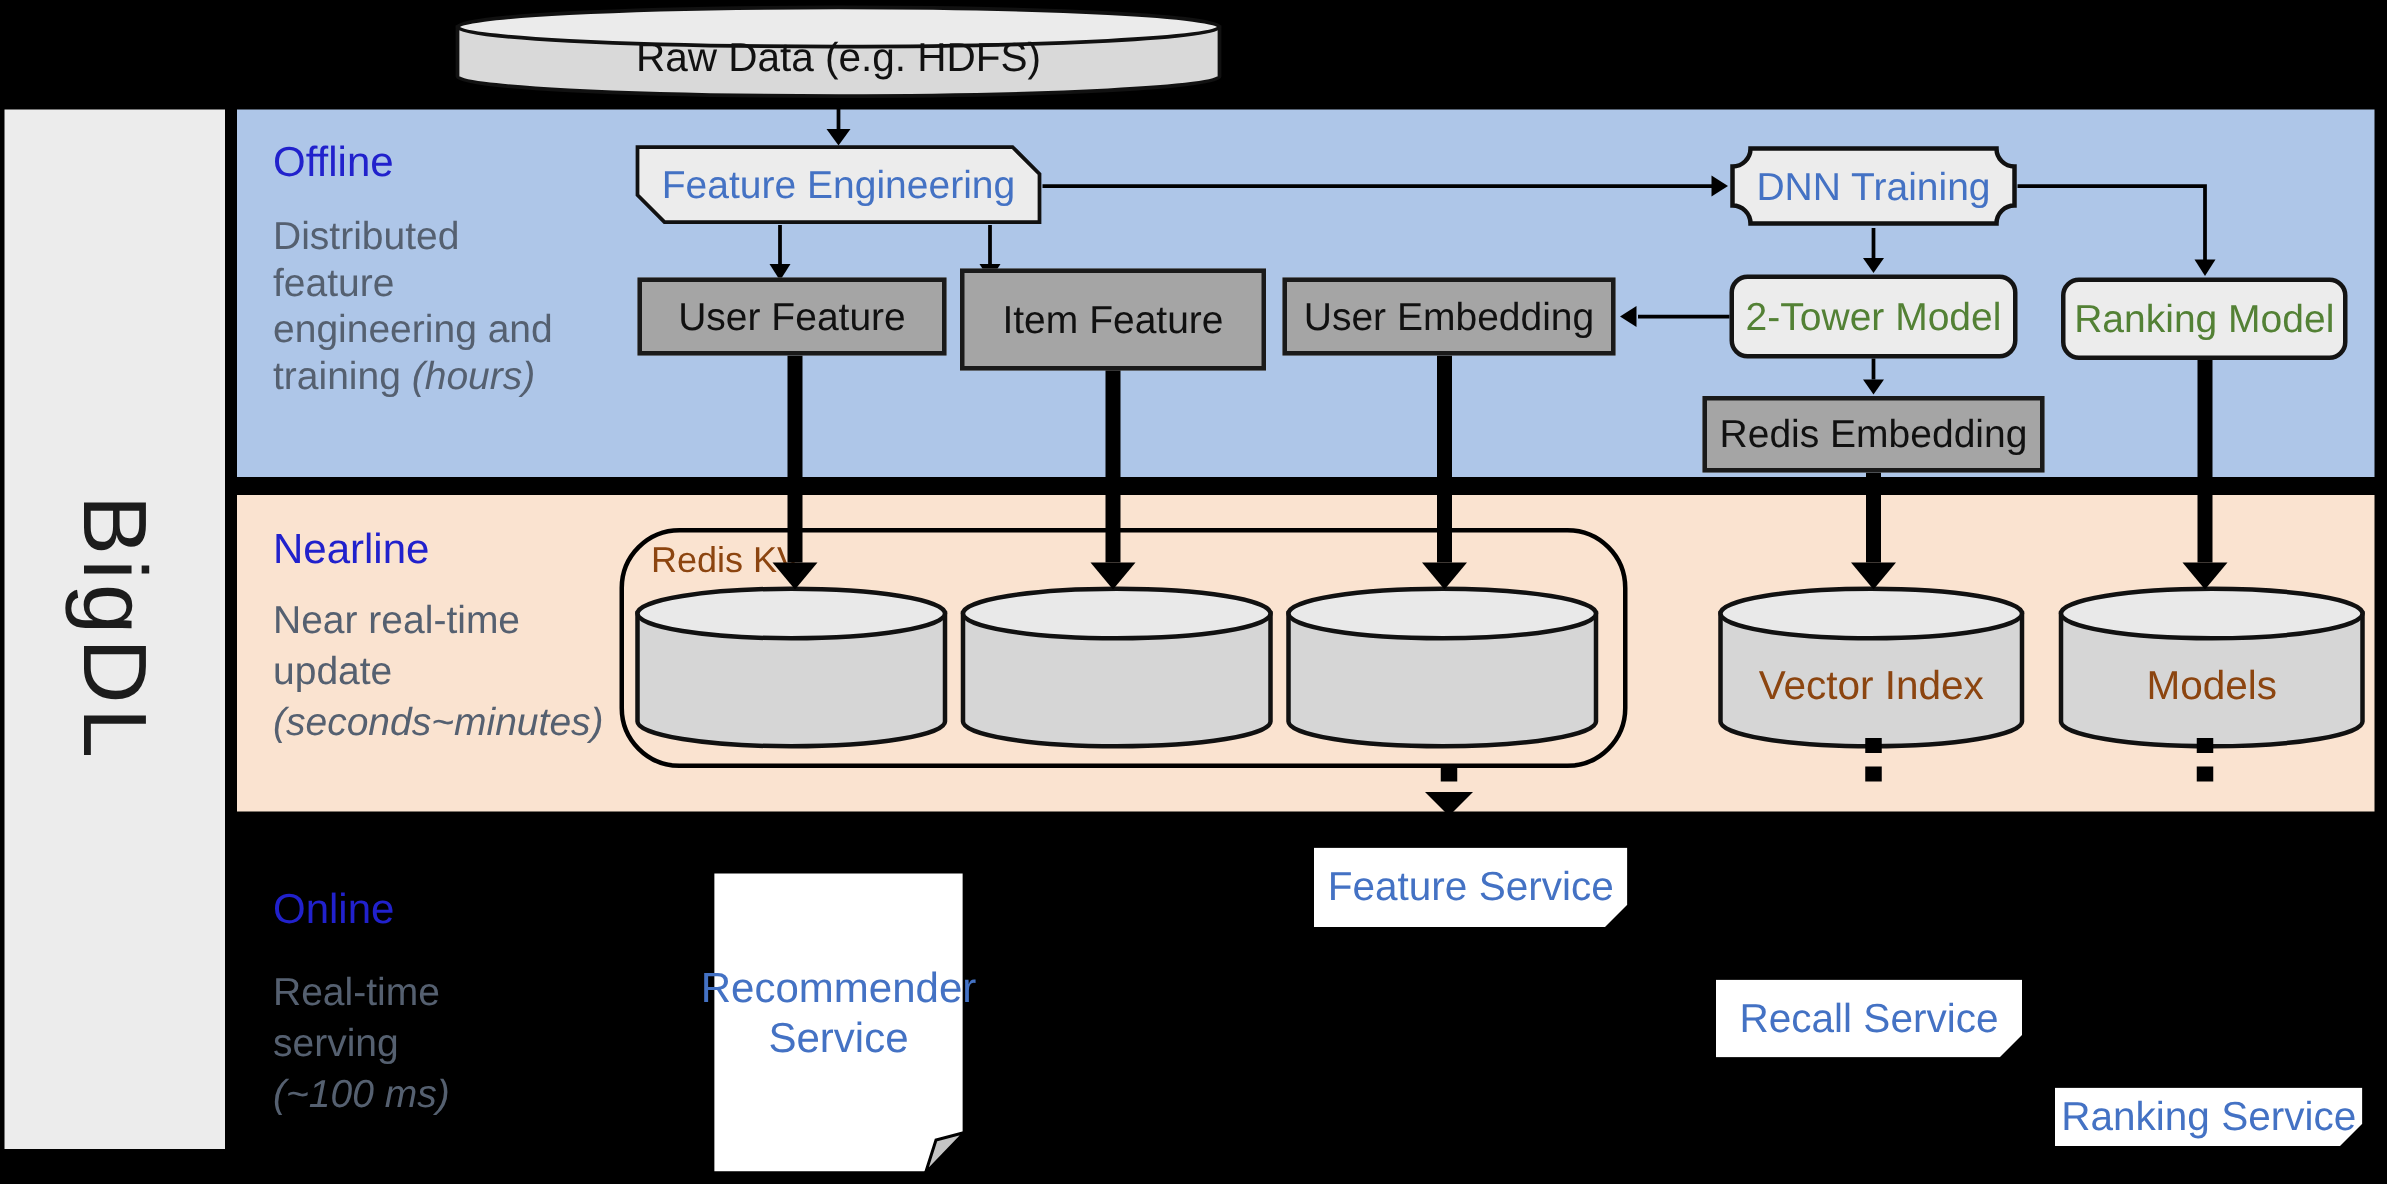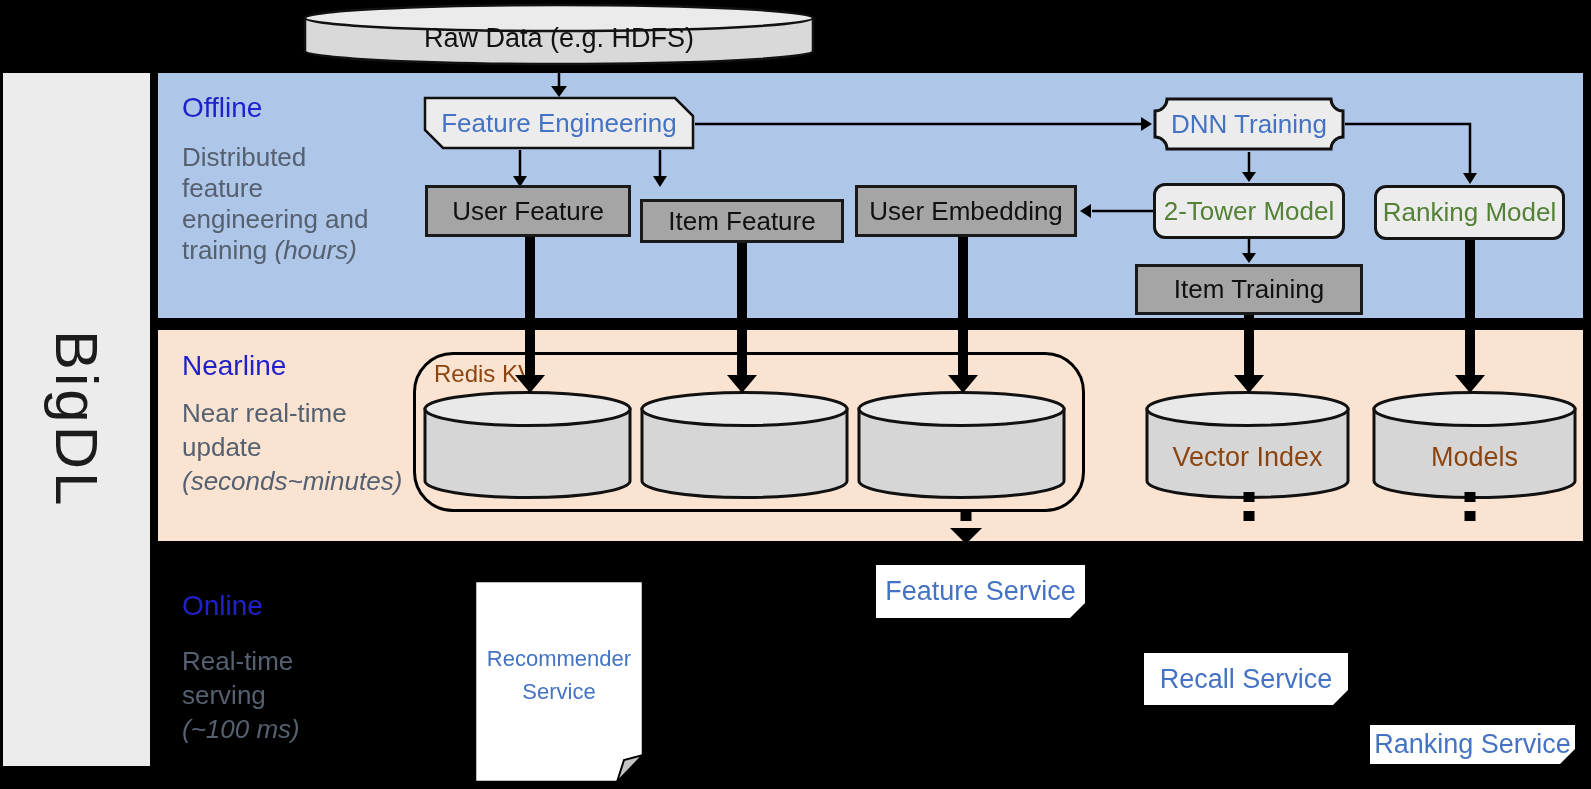--- a/index.html
+++ b/index.html
@@ -58,21 +58,21 @@
   .service-card { position:absolute; background:#ffffff;
     clip-path:polygon(0 0,100% 0,100% calc(100% - 15px),calc(100% - 15px) 100%,0 100%);
     display:flex; align-items:center; justify-content:center; }
   .service-card .lbl { font-size:27px; color:#4472c4; }
   .service-card svg.fold { position:absolute; right:0; bottom:0; }
 
   
   .doc { position:absolute; left:473px; top:579px; width:172px; height:205px; }
   .doc svg { position:absolute; inset:0; width:100%; height:100%; }
   .doc .lbl { position:absolute; inset:0; display:flex; align-items:center; justify-content:center;
-    text-align:center; font-size:22px; line-height:33px; color:#4472c4; padding:0 4px 14px 4px; }
+    text-align:center; font-size:28px; line-height:33px; color:#4472c4; padding:0 4px 14px 4px; }
 
   .arrows { position:absolute; inset:0; width:1591px; height:789px; pointer-events:none; }
 </style>
 </head>
 <body>
 
 <div class="canvas">
 
   <div class="bigdl-panel">
     <span>BigDL</span>
@@ -201,28 +201,28 @@
   <div class="node shape-node" style="left:1153px; top:96px; width:192px; height:56px;">
     <svg class="shape" viewBox="0 0 192 56">
       <path d="M14,3 H178 A12,12 0 0 0 190,15 V41 A12,12 0 0 0 178,53 H14 A12,12 0 0 0 2,41 V15 A12,12 0 0 0 14,3 Z" fill="#ececec" stroke="#111" stroke-width="3"></path>
     </svg>
     <div class="lbl blue-lbl">DNN Training</div>
   </div>
 
   <div class="node gray-box" style="left:425px; top:185px; width:206px; height:52px;">
     <div class="lbl">User Feature</div>
   </div>
-  <div class="node gray-box" style="left:640px; top:199px; width:204px; height:44px;">
+  <div class="node gray-box" style="left:640px; top:179px; width:204px; height:68px;">
     <div class="lbl">Item Feature</div>
   </div>
   <div class="node gray-box" style="left:855px; top:185px; width:222px; height:52px;">
     <div class="lbl">User Embedding</div>
   </div>
   <div class="node gray-box" style="left:1135px; top:264px; width:228px; height:51px;">
-    <div class="lbl">Item Training</div>
+    <div class="lbl">Redis Embedding</div>
   </div>
 
   <div class="node round-box" style="left:1153px; top:183px; width:192px; height:56px;">
     <div class="lbl">2-Tower Model</div>
   </div>
   <div class="node round-box" style="left:1374px; top:185px; width:191px; height:55px;">
     <div class="lbl">Ranking Model</div>
   </div>
 
   <div class="doc">

